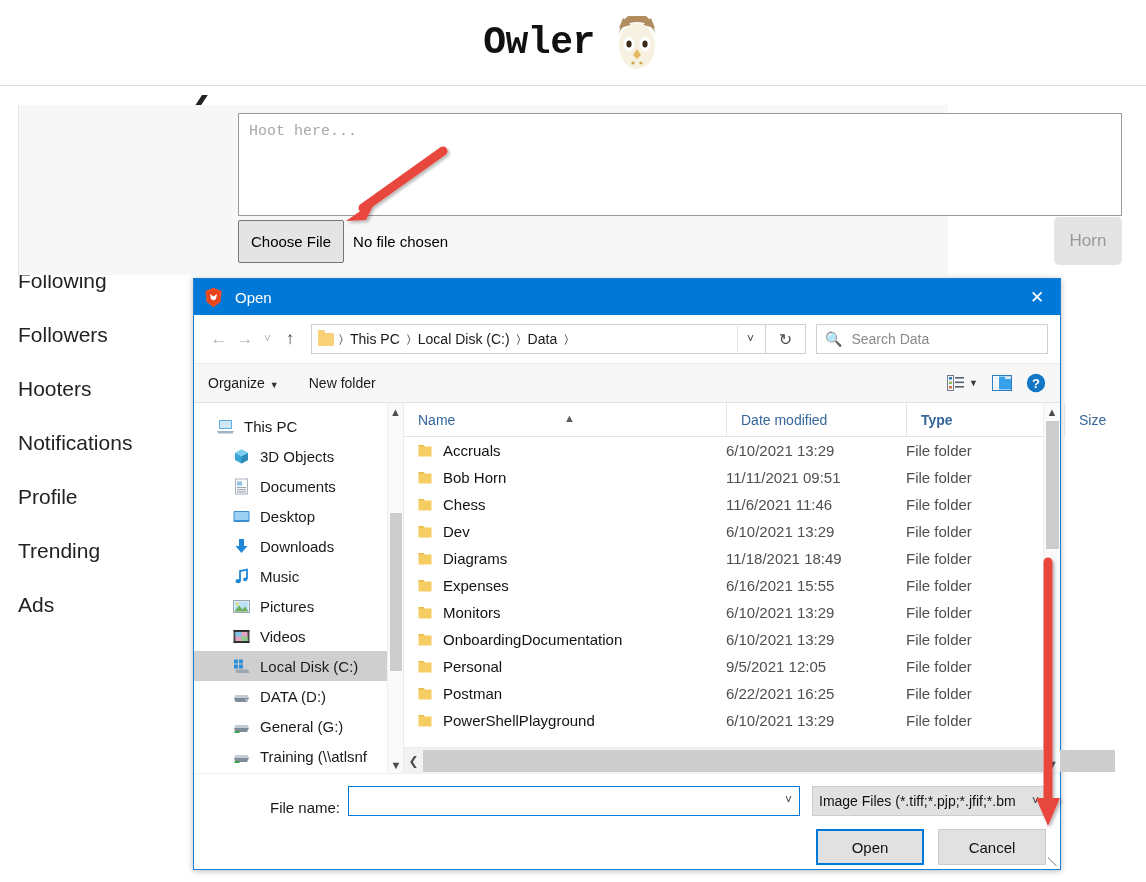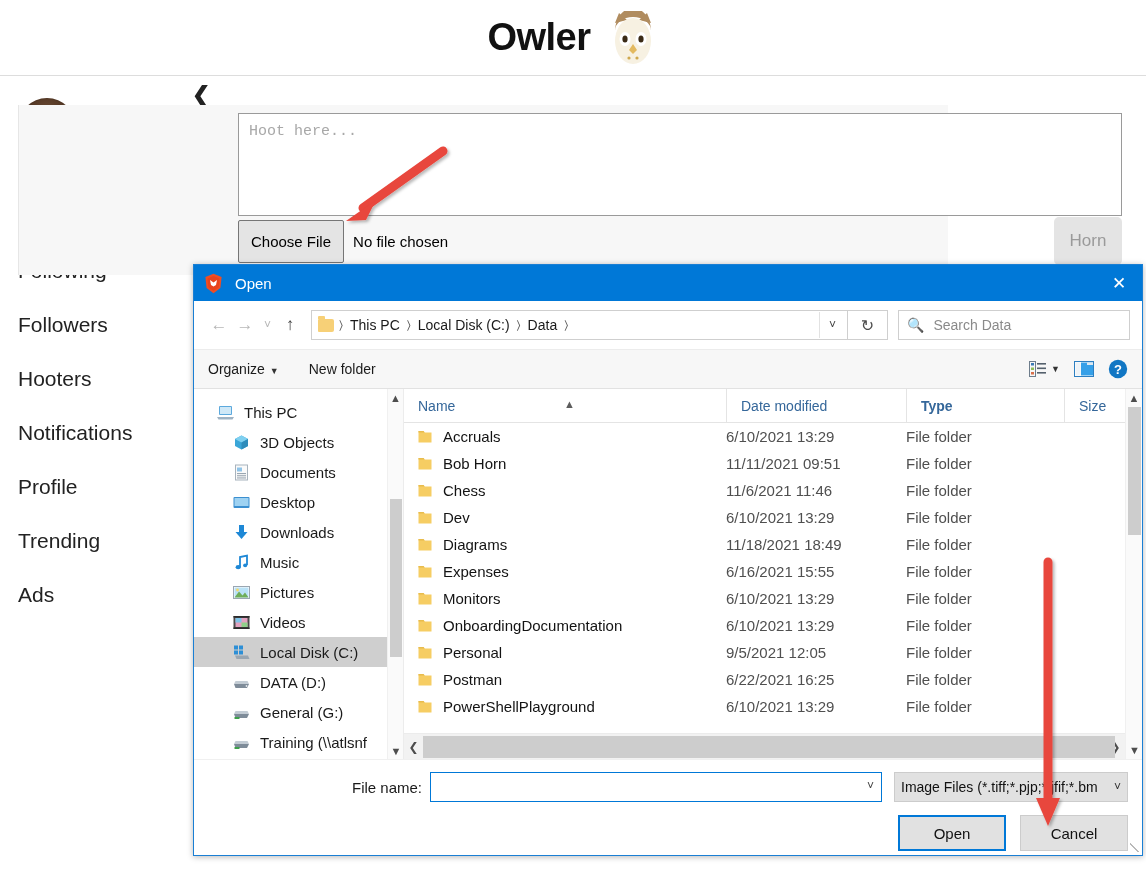--- a/index.html
+++ b/index.html
@@ -7,24 +7,25 @@
   body {
     width:1146px; height:882px;
     font-family:"Liberation Sans", sans-serif;
     background:#ffffff;
     overflow:hidden;
     position:relative;
   }
 
   
   .app-header {
-    height:76px; width:1146px;
+    height:86px; width:1146px;
     border-bottom:1px solid #dddddd;
     display:flex; align-items:center; justify-content:center;
     background:#fff;
+    font-family:Liberation Mono, monospace;
   }
   .app-title {
     font-size:38px; font-weight:bold; color:#111; letter-spacing:-0.5px;
   }
   .owl-logo { margin-left:16px; width:52px; height:54px; display:block; }
 
   
   .app-body { display:flex; width:1146px; height:804px; }
 
   
@@ -78,21 +79,21 @@
     position:absolute; right:24px; top:217px; width:68px; height:48px;
     background:#e4e4e4; border:none; border-radius:5px;
     color:#9a9a9a; font-size:17px; cursor:default;
   }
 
   
   .arrow-svg { position:absolute; left:0; top:0; width:1146px; height:882px; pointer-events:none; z-index:60; }
 
   
   .dialog {
-    position:absolute; left:193px; top:264px; width:950px; height:592px;
+    position:absolute; left:193px; top:278px; width:868px; height:592px;
     background:#ffffff; border:1px solid #1a7fd4;
     box-shadow:0 1px 6px rgba(0,0,0,.28); z-index:40;
     display:flex; flex-direction:column;
   }
   .dlg-titlebar {
     height:36px; background:#0078d7; color:#fff; display:flex; align-items:center;
     flex:0 0 36px;
   }
   .dlg-app-icon { margin-left:10px; width:19px; height:21px; display:block; }
   .dlg-title { margin-left:12px; font-size:15px; color:#fff; }
@@ -224,21 +225,21 @@
     height:18px; display:flex; align-items:center; justify-content:center;
     font-size:11px; color:#4d4d4d; cursor:pointer;
   }
   .vs-thumb { position:absolute; left:2px; top:18px; width:13px; height:128px; background:#cdcdcd; cursor:pointer; }
 
   
   .dlg-footer {
     flex:0 0 96px; background:#fff; position:relative; padding:0;
     border-top:1px solid #f0f0f0;
   }
-  .fn-row { display:flex; align-items:center; padding:12px 14px 0 0; justify-content:flex-end; }
+  .fn-row { display:flex; align-items:flex-end; padding:12px 14px 0 0; justify-content:flex-end; }
   .fn-label { font-size:15px; color:#1a1a1a; margin-right:8px; }
   .fn-input {
     width:452px; height:30px; border:1px solid #0078d7; background:#fff;
     font-size:15px; padding:0 22px 0 6px; color:#111; outline:none;
     font-family:"Liberation Sans", sans-serif;
   }
   .fn-wrap { position:relative; }
   .fn-caret {
     position:absolute; right:8px; top:7px; font-size:12px; color:#444; pointer-events:none;
   }

